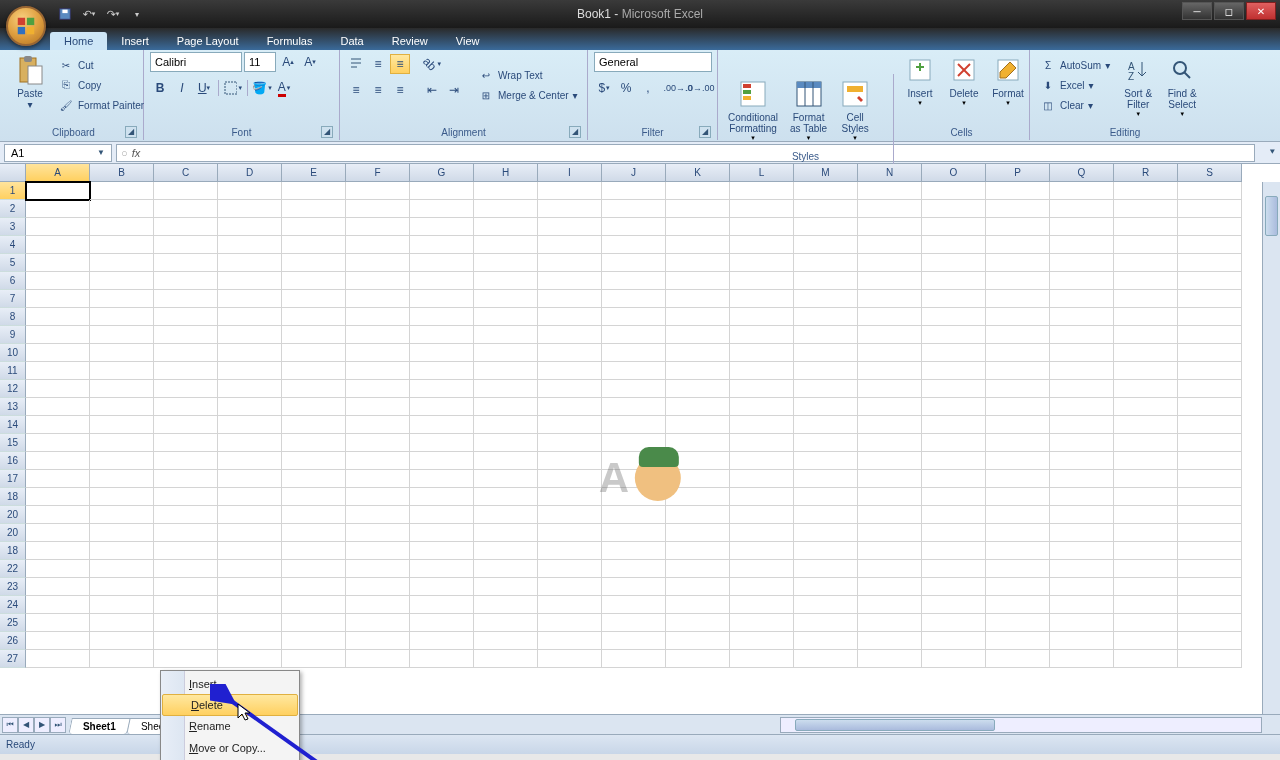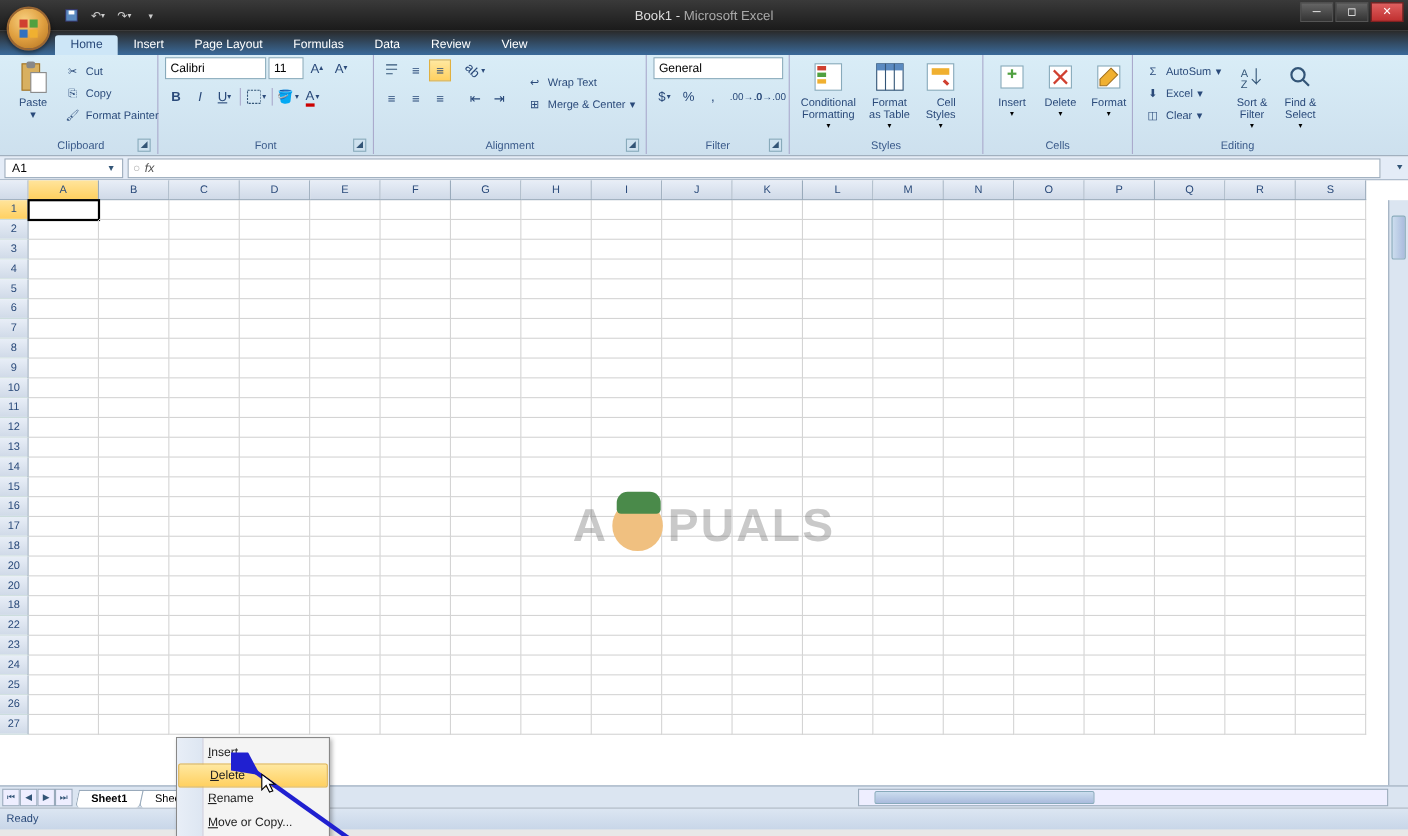--- a/index.html
+++ b/index.html
@@ -263,21 +263,21 @@
         <div class="toolbtn">%</div>
         <div class="toolbtn">,</div>
         <div style="width:6px;"></div>
         <div class="toolbtn" style="font-size:9px;">.00→.0</div>
         <div class="toolbtn" style="font-size:9px;">.0→.00</div>
       </div>
     </div>
     <div class="group-label"><span>Filter</span><span class="launcher">◢</span></div>
   </div>
 
-  <div class="group" style="width:176px;">
+  <div class="group" style="width:176px;margin-top:24px;">
     <div class="group-body">
       <div class="bigbtn">
           <div class="icon">
             <svg width="28" height="28">
               <rect x="2" y="2" width="24" height="24" fill="#fff" stroke="#8ab"></rect>
               <rect x="4" y="4" width="8" height="4" fill="#d04030"></rect>
               <rect x="4" y="10" width="8" height="4" fill="#50a040"></rect>
               <rect x="4" y="16" width="8" height="4" fill="#f0b030"></rect>
             </svg>
           </div>
@@ -299,21 +299,21 @@
           <span style="font-size:7px;">▾</span>
         </div>
       <div class="bigbtn">
           <div class="icon">
             <svg width="28" height="28">
               <rect x="2" y="2" width="24" height="24" fill="#fff" stroke="#8ab"></rect>
               <rect x="6" y="6" width="16" height="6" fill="#f0b030"></rect>
               <path d="M18 16 L22 20 L20 22 L16 18 Z" fill="#d04030"></path>
             </svg>
           </div>
-          <div class="lbl" style="white-space:pre-line;text-align:right;">Cell
+          <div class="lbl" style="white-space:pre-line;">Cell
 Styles</div>
           <span style="font-size:7px;">▾</span>
         </div>
     </div>
     <div class="group-label"><span>Styles</span></div>
   </div>
 
   <div class="group" style="width:136px;">
     <div class="group-body">
       <div class="bigbtn">
@@ -1021,21 +1021,20 @@
         <div class="cell"></div>
       </div>
     </div>
   <div class="vscroll">
       <div class="thumb"></div>
     </div>
 
   <div class="watermark">
     <span>A</span>
       <span class="head"></span>
-      <span>PUALS</span>
   </div>
 
   <div class="context-menu">
     <div class="menu-iconbar"></div>
     <div id="ctx-items">
         <div class="menu-item"><span class="u">I</span>nsert...</div>
         <div class="menu-item hover"><span class="u">D</span>elete</div>
         <div class="menu-item"><span class="u">R</span>ename</div>
         <div class="menu-item"><span class="u">M</span>ove or Copy...</div>
       </div>

